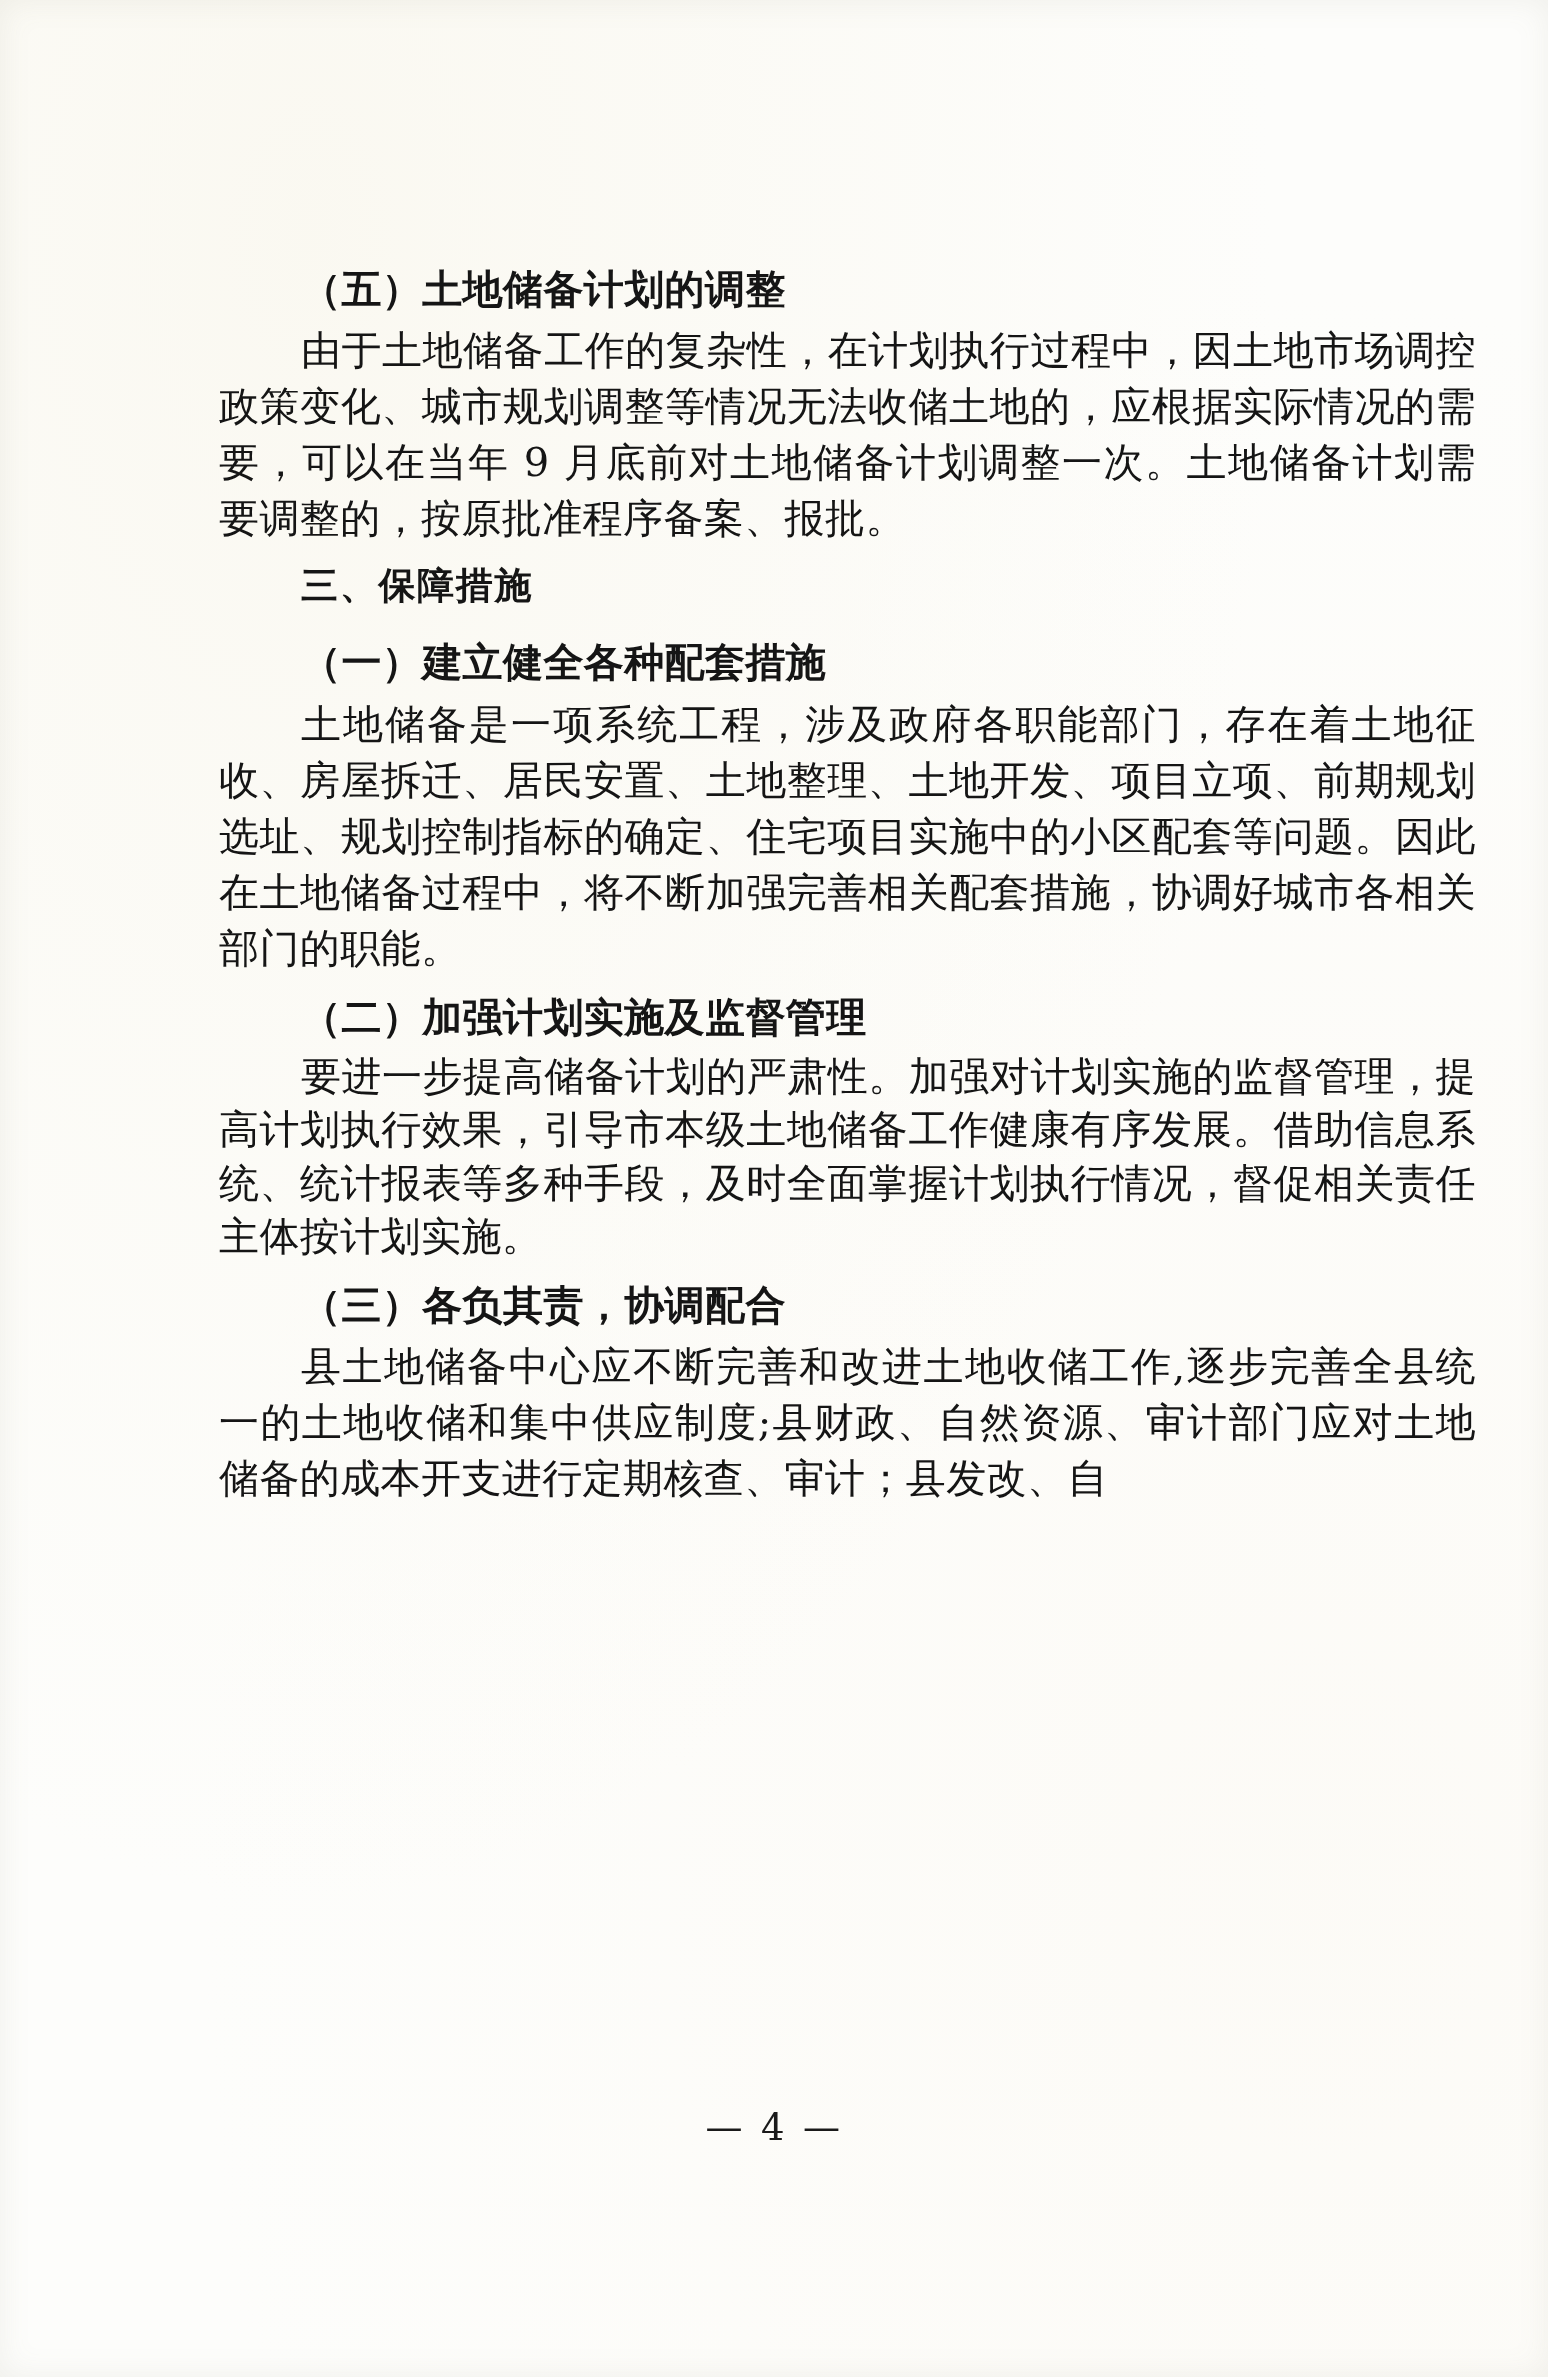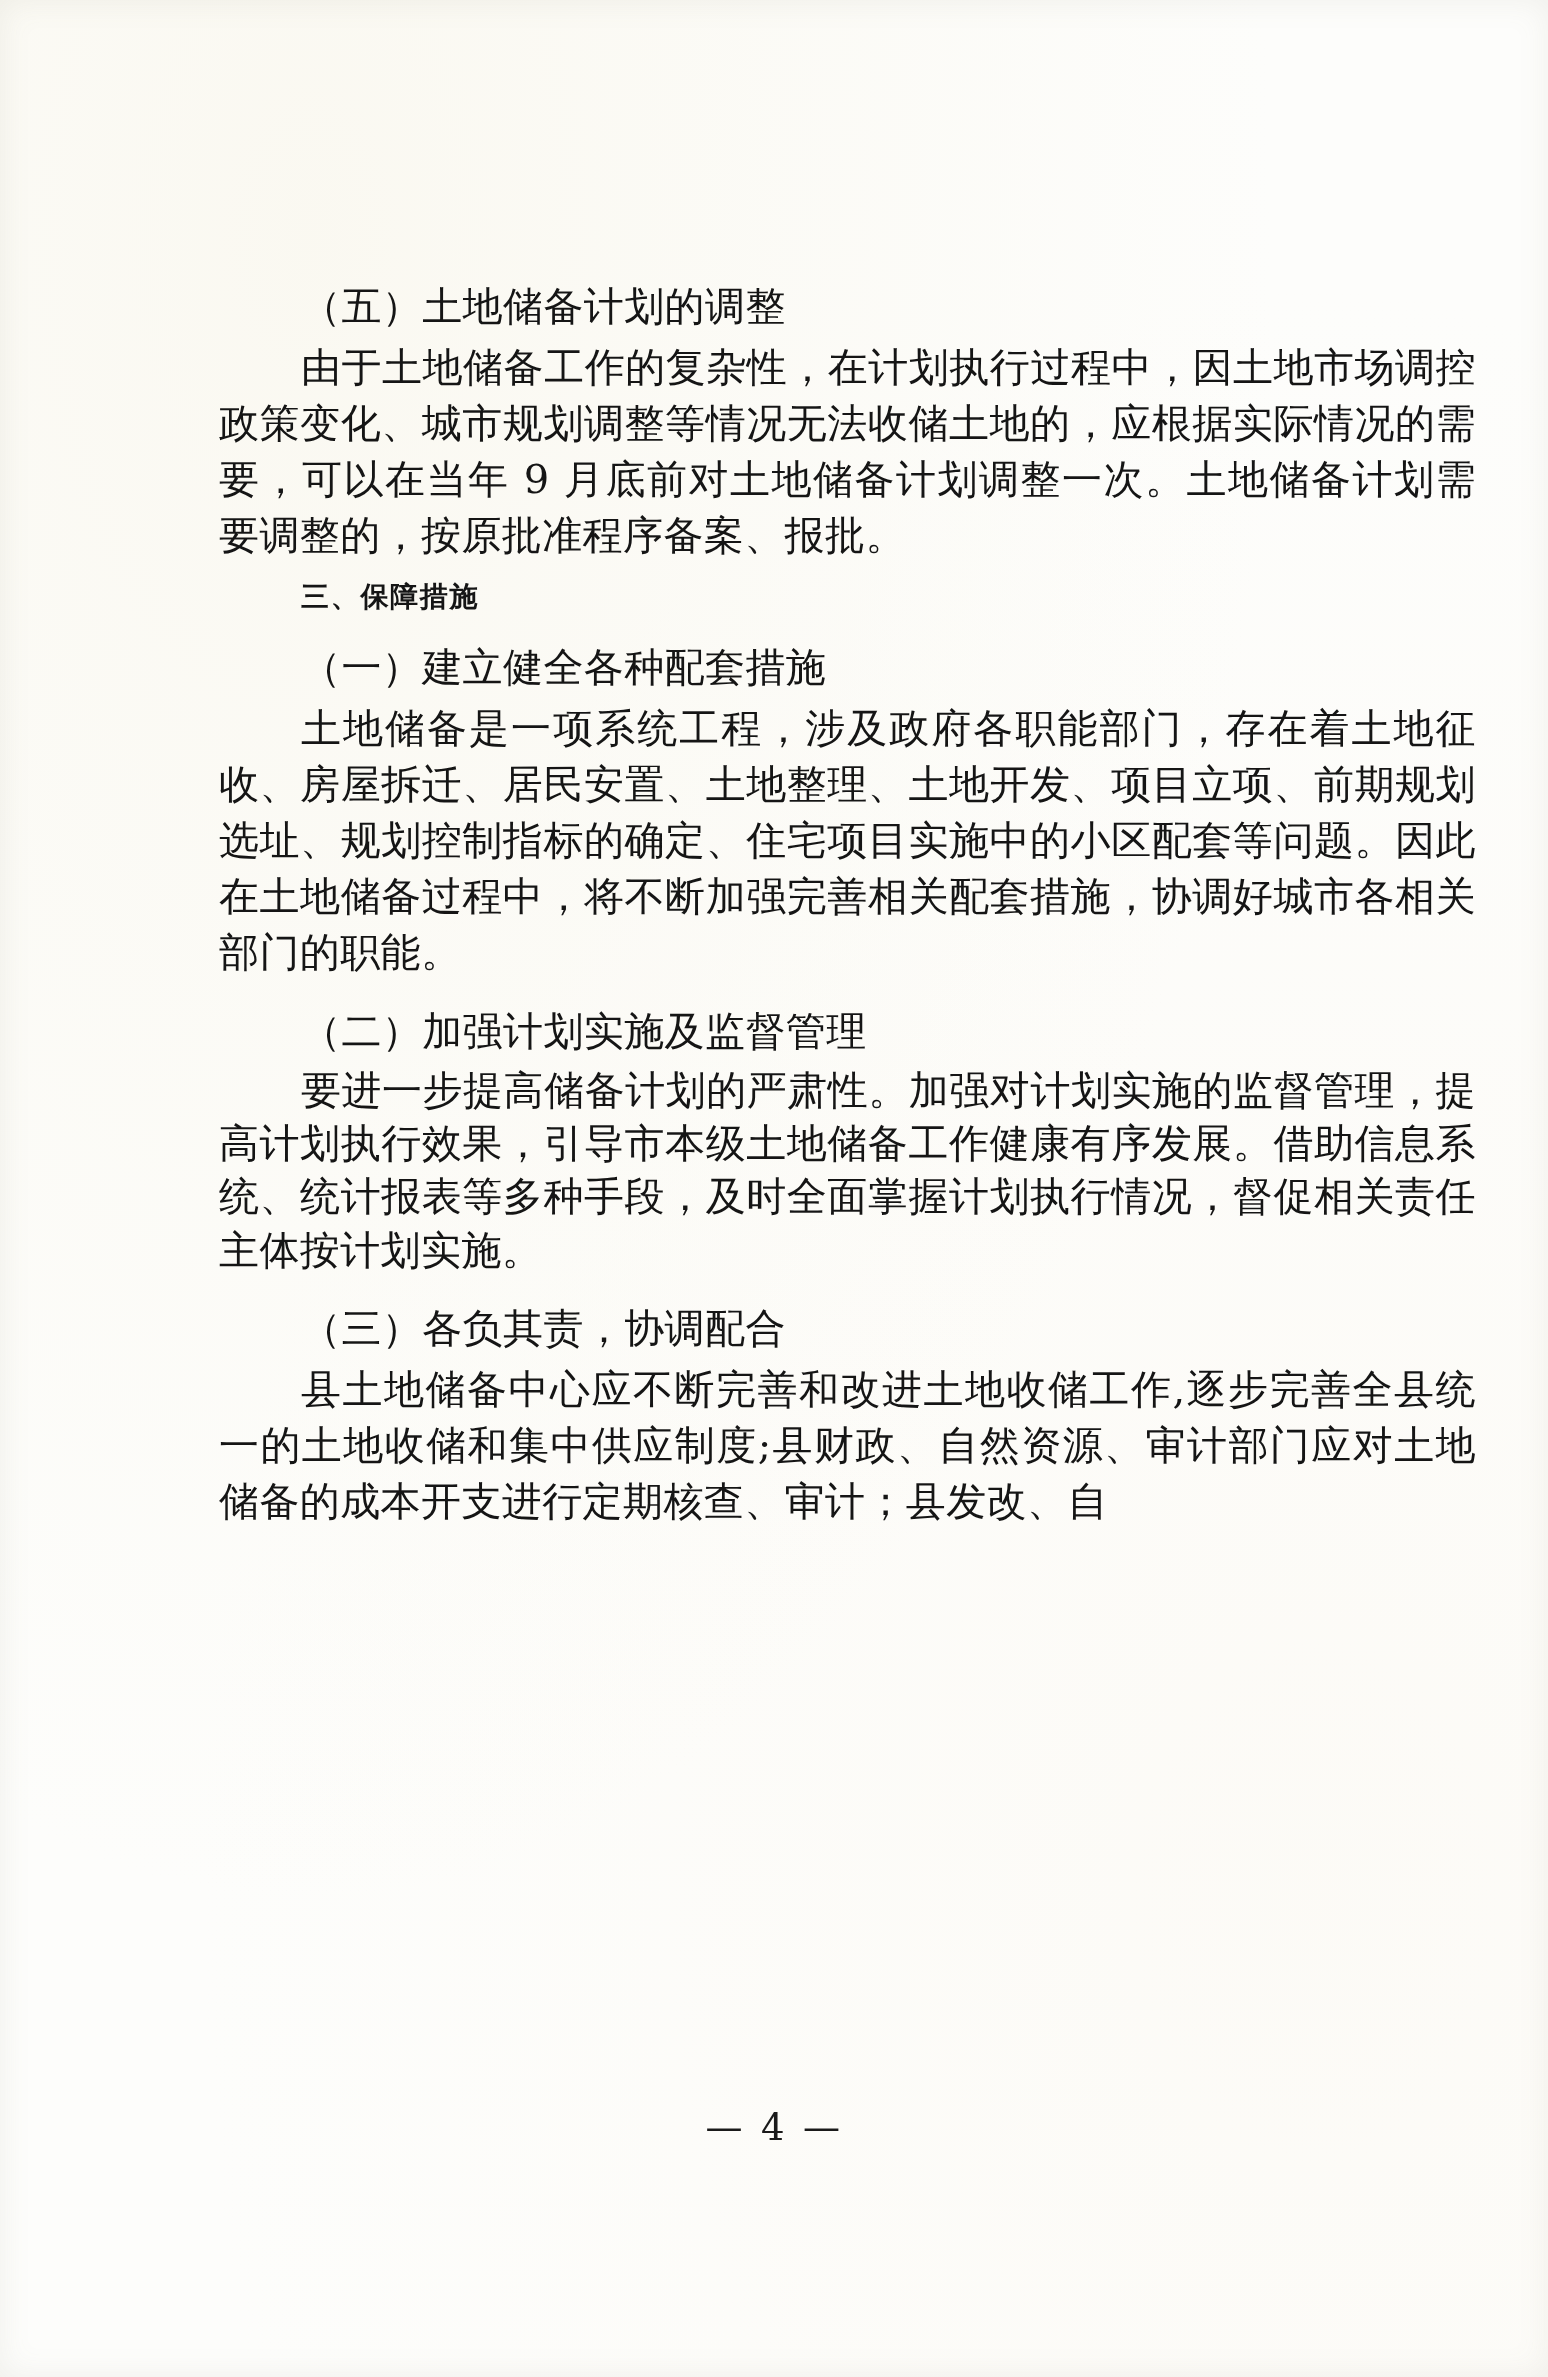--- a/index.html
+++ b/index.html
@@ -50,28 +50,29 @@
     color: #151515;
   }
   p.indent {
     text-indent: 82px;
   }
   p.heading {
     text-indent: 82px;
     font-family: "DejaVu Sans", "Liberation Sans", sans-serif;
     font-weight: bold;
     letter-spacing: 1.7px;
-    font-size: 28px;
+    font-size: 37px;
     margin-top: 12px;
-    margin-bottom: 9px;
+    margin-bottom: 23px;
   }
   p.subheading {
     text-indent: 82px;
-    margin-top: 23px;
+    margin-top: 6px;
     margin-bottom: 5.1px;
+    font-weight: bold;
   }
   p.block {
     margin-bottom: 13.6px;
   }
   .tight {
     line-height: 1.33;
   }
   .footer {
     position: absolute;
     left: 0;

